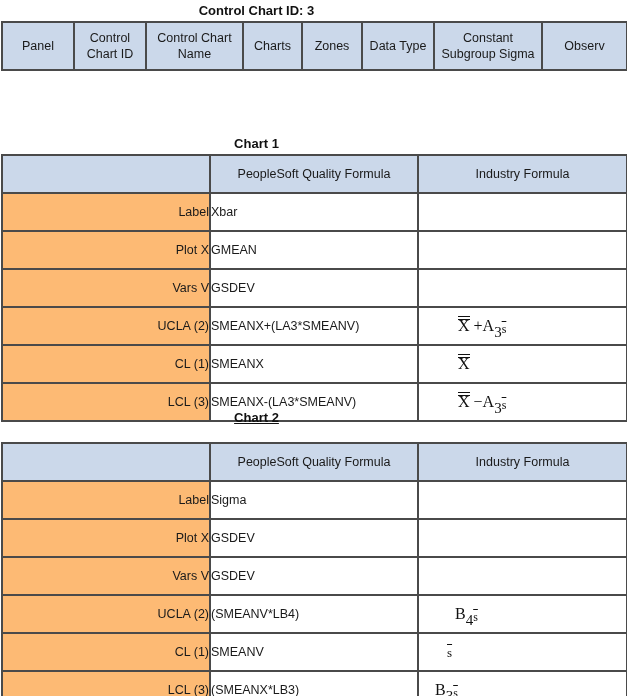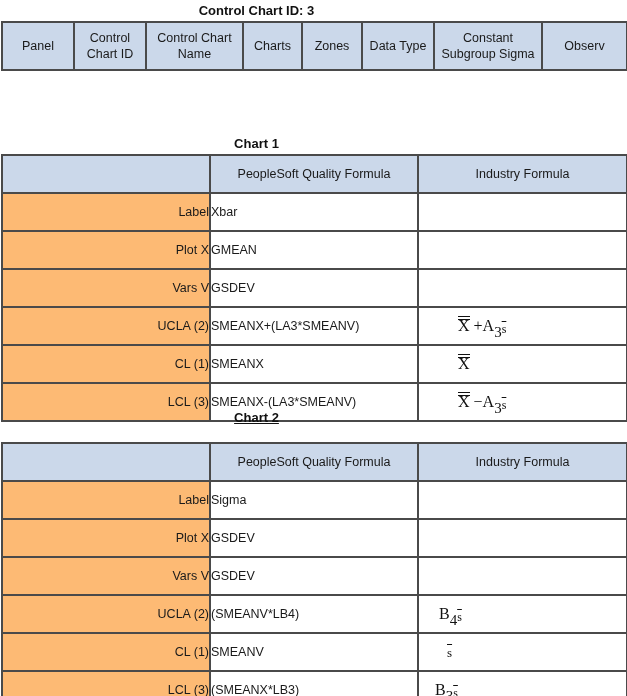--- a/index.html
+++ b/index.html
@@ -140,21 +140,21 @@
     <td class="ind"></td>
   </tr>
   <tr>
     <td class="lbl">Vars V</td>
     <td class="psq">GSDEV</td>
     <td class="ind"></td>
   </tr>
   <tr>
     <td class="lbl">UCLA (2)</td>
     <td class="psq">(SMEANV*LB4)</td>
-    <td class="ind" style="padding-left:20px;margin-top:42px;">
+    <td class="ind" style="padding-left:36px;margin-top:42px;">
       <span>B</span><span class="sub">4</span><span class="sub2">s</span>
     </td>
   </tr>
   <tr>
     <td class="lbl">CL (1)</td>
     <td class="psq">SMEANV</td>
     <td class="ind" style="padding-left:28px;">
       <span class="ob" style="font-size:13px;">s</span>
     </td>
   </tr>

